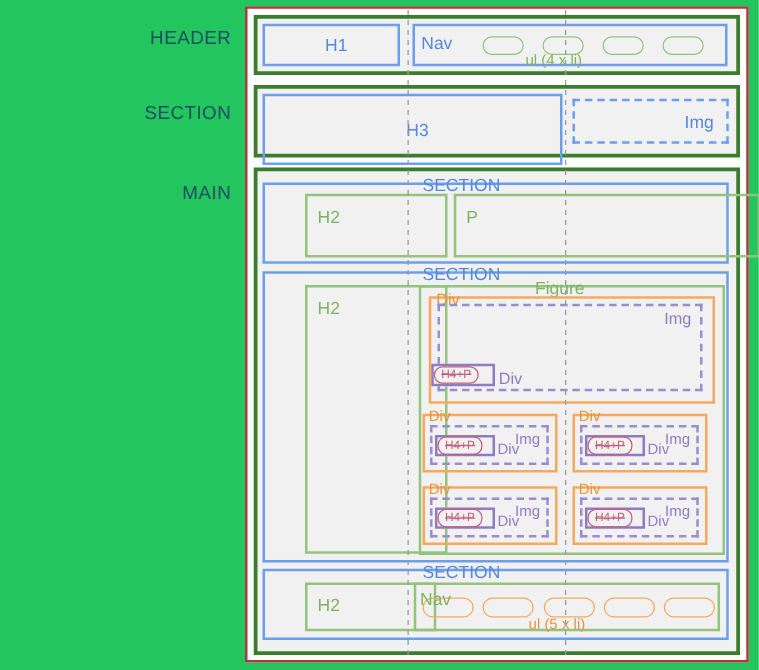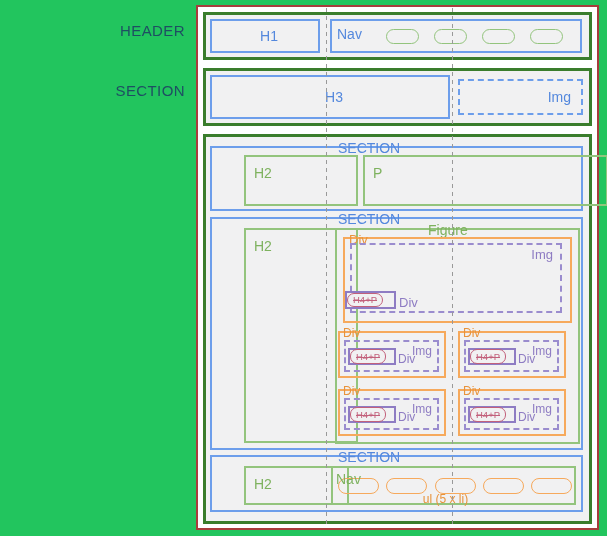--- a/index.html
+++ b/index.html
@@ -40,38 +40,40 @@
   .img-right{display:flex;align-items:center;justify-content:flex-end;
              padding-right:10px;font-size:14px;}
 </style>
 </head>
 <body>
 
 <div class="stage">
 
   <div class="side-label" style="left:95px;top:22px">HEADER</div>
   <div class="side-label" style="left:95px;top:82px">SECTION</div>
+  <div class="side-label" style="left:95px;top:146px">MAIN</div>
 
   <div class="box red-frame">
 
     <div class="box lvl1" style="left:5px;top:5px;width:389px;height:48px">
       <div class="box b-blue vcenter t-blue" style="left:4px;top:4px;width:110px;height:34px">
         <span>H1</span>
       </div>
       <div class="box b-blue" style="left:124px;top:4px;width:252px;height:34px">
         <span class="tag t-blue" style="left:5px;top:6px">Nav</span>
         <span class="pill" style="left:54px;top:8px;width:31px;height:13px"></span>
         <span class="pill" style="left:102px;top:8px;width:31px;height:13px"></span>
         <span class="pill" style="left:150px;top:8px;width:31px;height:13px"></span>
         <span class="pill" style="left:198px;top:8px;width:31px;height:13px"></span>
+        <span class="ul-note t-green" style="left:0;right:26px;top:21px">ul (4 x li)</span>
       </div>
     </div>
 
     <div class="box lvl1" style="left:5px;top:61px;width:389px;height:58px">
-      <div class="box b-blue vcenter t-blue" style="left:4px;top:4px;width:240px;height:44px">
+      <div class="box b-blue vcenter t-blue" style="left:4px;top:4px;width:240px;height:57px">
         <span>H3</span>
       </div>
       <div class="box dash-blue img-right t-blue" style="left:252px;top:8px;width:125px;height:36px">
         <span>Img</span>
       </div>
     </div>
 
     <div class="box lvl1" style="left:5px;top:127px;width:389px;height:390px">
 
       <div class="box b-blue" style="left:4px;top:9px;width:373px;height:65px">

